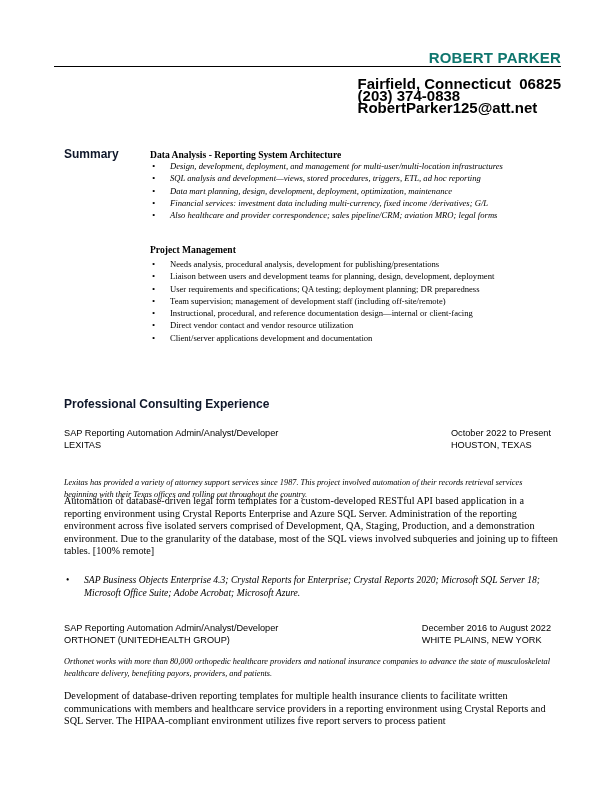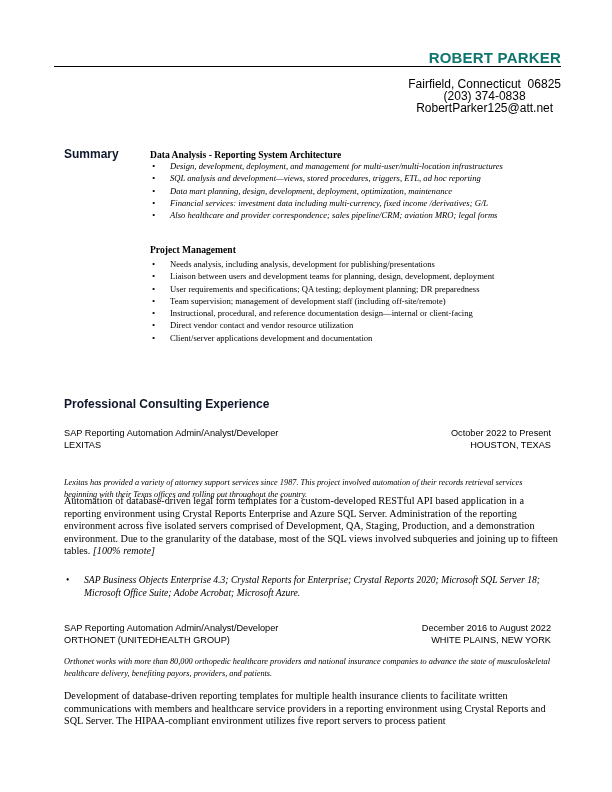--- a/index.html
+++ b/index.html
@@ -1,30 +1,30 @@
 <!DOCTYPE html>
 <html><head>
 <meta charset="utf-8">
 <style>
   * { margin: 0; padding: 0; box-sizing: border-box; }
   html, body { width: 612px; height: 792px; background: #ffffff; overflow: hidden; }
   body { position: relative; font-family: "Liberation Serif", serif; color: #000; }
   .name { position: absolute; right: 51px; top: 49px; font-family: "Liberation Sans", sans-serif; font-weight: bold; font-size: 15px; color: #0f766e; letter-spacing: 0.2px; }
   .rule { position: absolute; left: 54px; width: 507px; top: 66px; height: 0; border-top: 1px solid #000; }
-  .contact { position: absolute; right: 51px; top: 78px; text-align: center; font-family: "Liberation Sans", sans-serif; font-size: 12px; line-height: 12px; }
+  .contact { position: absolute; right: 51px; top: 78px; text-align: left; font-family: "Liberation Sans", sans-serif; font-size: 15px; line-height: 12px; font-weight: bold; }
   .sec-label { position: absolute; left: 64px; font-family: "Liberation Sans", sans-serif; font-weight: bold; font-size: 12px; color: #0f172a; }
   .sub-head { position: absolute; left: 150px; font-weight: bold; font-size: 9.6px; }
   ul.blist { position: absolute; left: 150px; list-style: none; font-size: 8.6px; line-height: 12.3px; width: 420px; }
   ul.blist li { position: relative; padding-left: 20px; white-space: nowrap; }
   ul.blist li::before { content: "\2022"; position: absolute; left: 2px; top: 0; font-size: 9px; }
   .job-title { position: absolute; left: 64px; font-family: "Liberation Sans", sans-serif; font-size: 9.2px; line-height: 11.5px; }
-  .job-right { position: absolute; right: 61px; font-family: "Liberation Sans", sans-serif; font-size: 9.2px; line-height: 11.5px; text-align: right; }
+  .job-right { position: absolute; right: 61px; font-family: "Liberation Sans", sans-serif; font-size: 9.2px; line-height: 11.5px; text-align: left; }
   .co-desc { position: absolute; left: 64px; width: 490px; font-style: italic; font-size: 8.3px; line-height: 12px; }
   .para { position: absolute; left: 64px; width: 494px; font-size: 10.2px; line-height: 12.6px; }
-  .para .em { font-style: italic; }
+  .para .em { }
   .tech { position: absolute; left: 64px; width: 494px; font-style: italic; font-size: 9.6px; line-height: 13px; padding-left: 20px; }
   .tech .dot { position: absolute; left: 2px; top: 0; font-style: normal; }
 </style>
 </head>
 <body>
 
 <div>
   <div class="name">ROBERT PARKER</div>
   <div class="rule"></div>
   <div class="contact">
@@ -38,21 +38,21 @@
   <ul class="blist" style="top:160px;font-style:italic;">
     <li>Design, development, deployment, and management for multi-user/multi-location infrastructures</li>
     <li>SQL analysis and development—views, stored procedures, triggers, ETL, ad hoc reporting</li>
     <li>Data mart planning, design, development, deployment, optimization, maintenance</li>
     <li>Financial services: investment data including multi-currency, fixed income /derivatives; G/L</li>
     <li>Also healthcare and provider correspondence; sales pipeline/CRM; aviation MRO; legal forms</li>
   </ul>
 
   <div class="sub-head" style="top:244px;">Project Management</div>
   <ul class="blist" style="top:258px;">
-    <li>Needs analysis, including analysis, development for publishing/presentations</li>
+    <li>Needs analysis, procedural analysis, development for publishing/presentations</li>
     <li>Liaison between users and development teams for planning, design, development, deployment</li>
     <li>User requirements and specifications; QA testing; deployment planning; DR preparedness</li>
     <li>Team supervision; management of development staff (including off-site/remote)</li>
     <li>Instructional, procedural, and reference documentation design—internal or client-facing</li>
     <li>Direct vendor contact and vendor resource utilization</li>
     <li>Client/server applications development and documentation</li>
   </ul>
 
   <div class="sec-label" style="top:397px;">Professional Consulting Experience</div>
 

